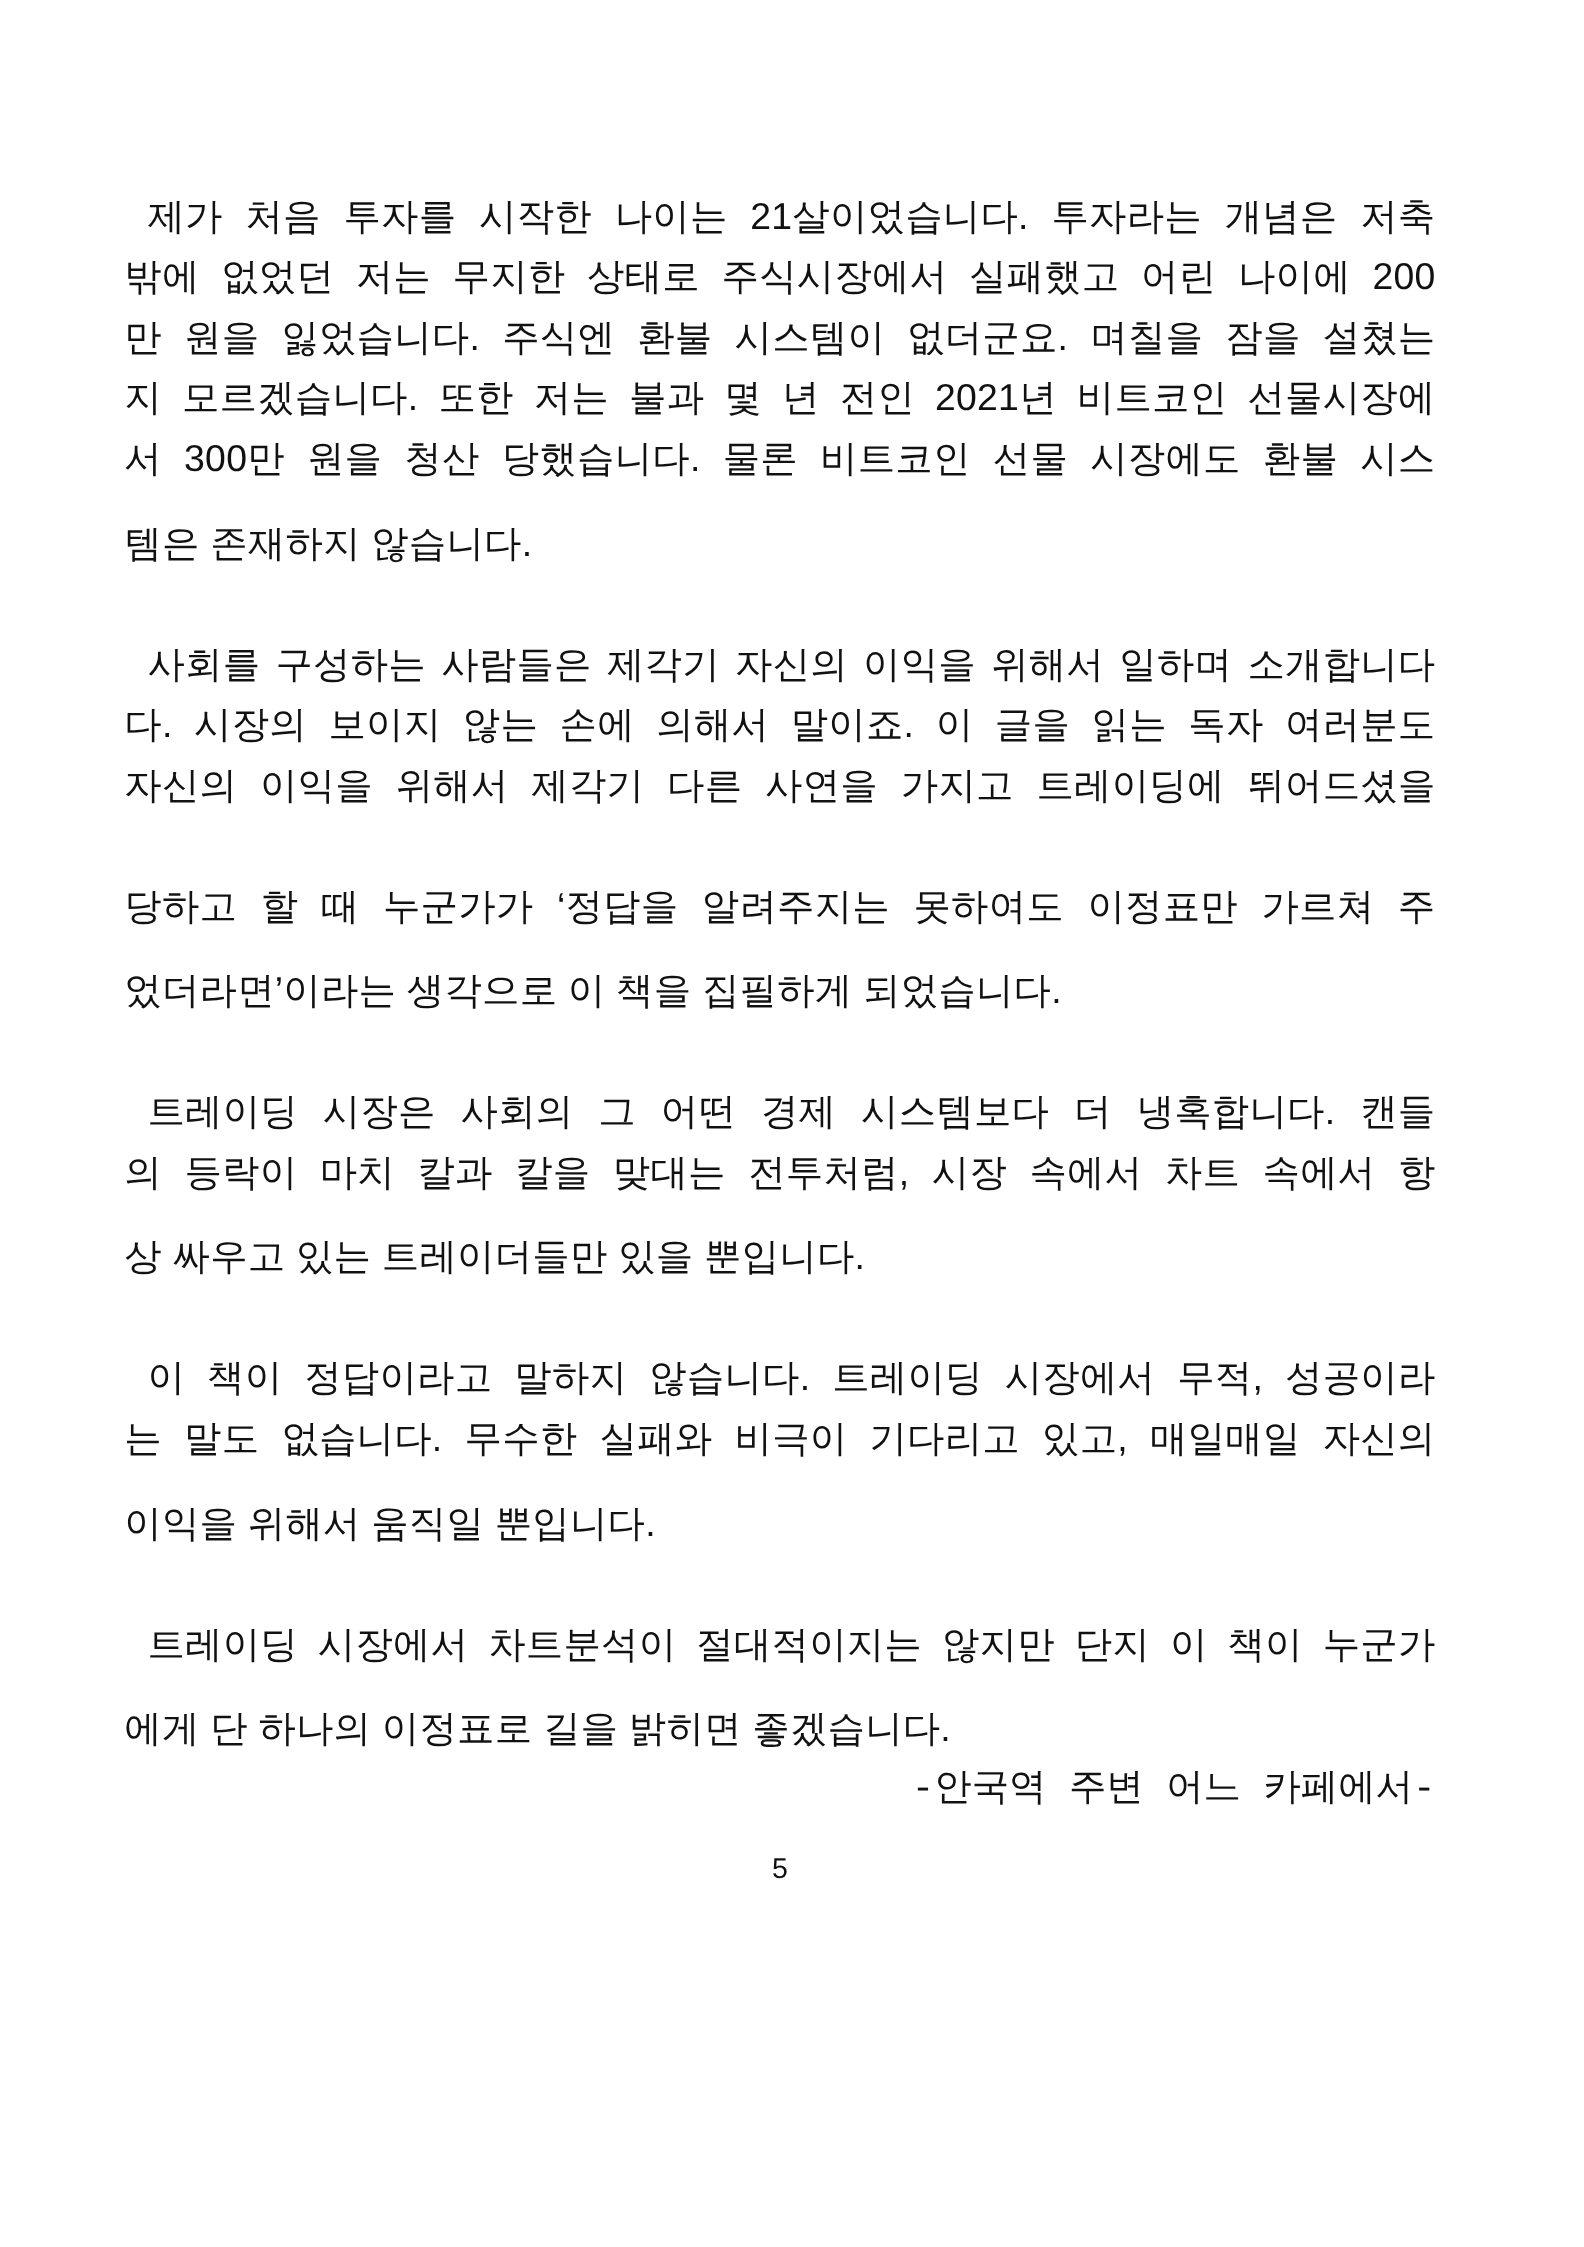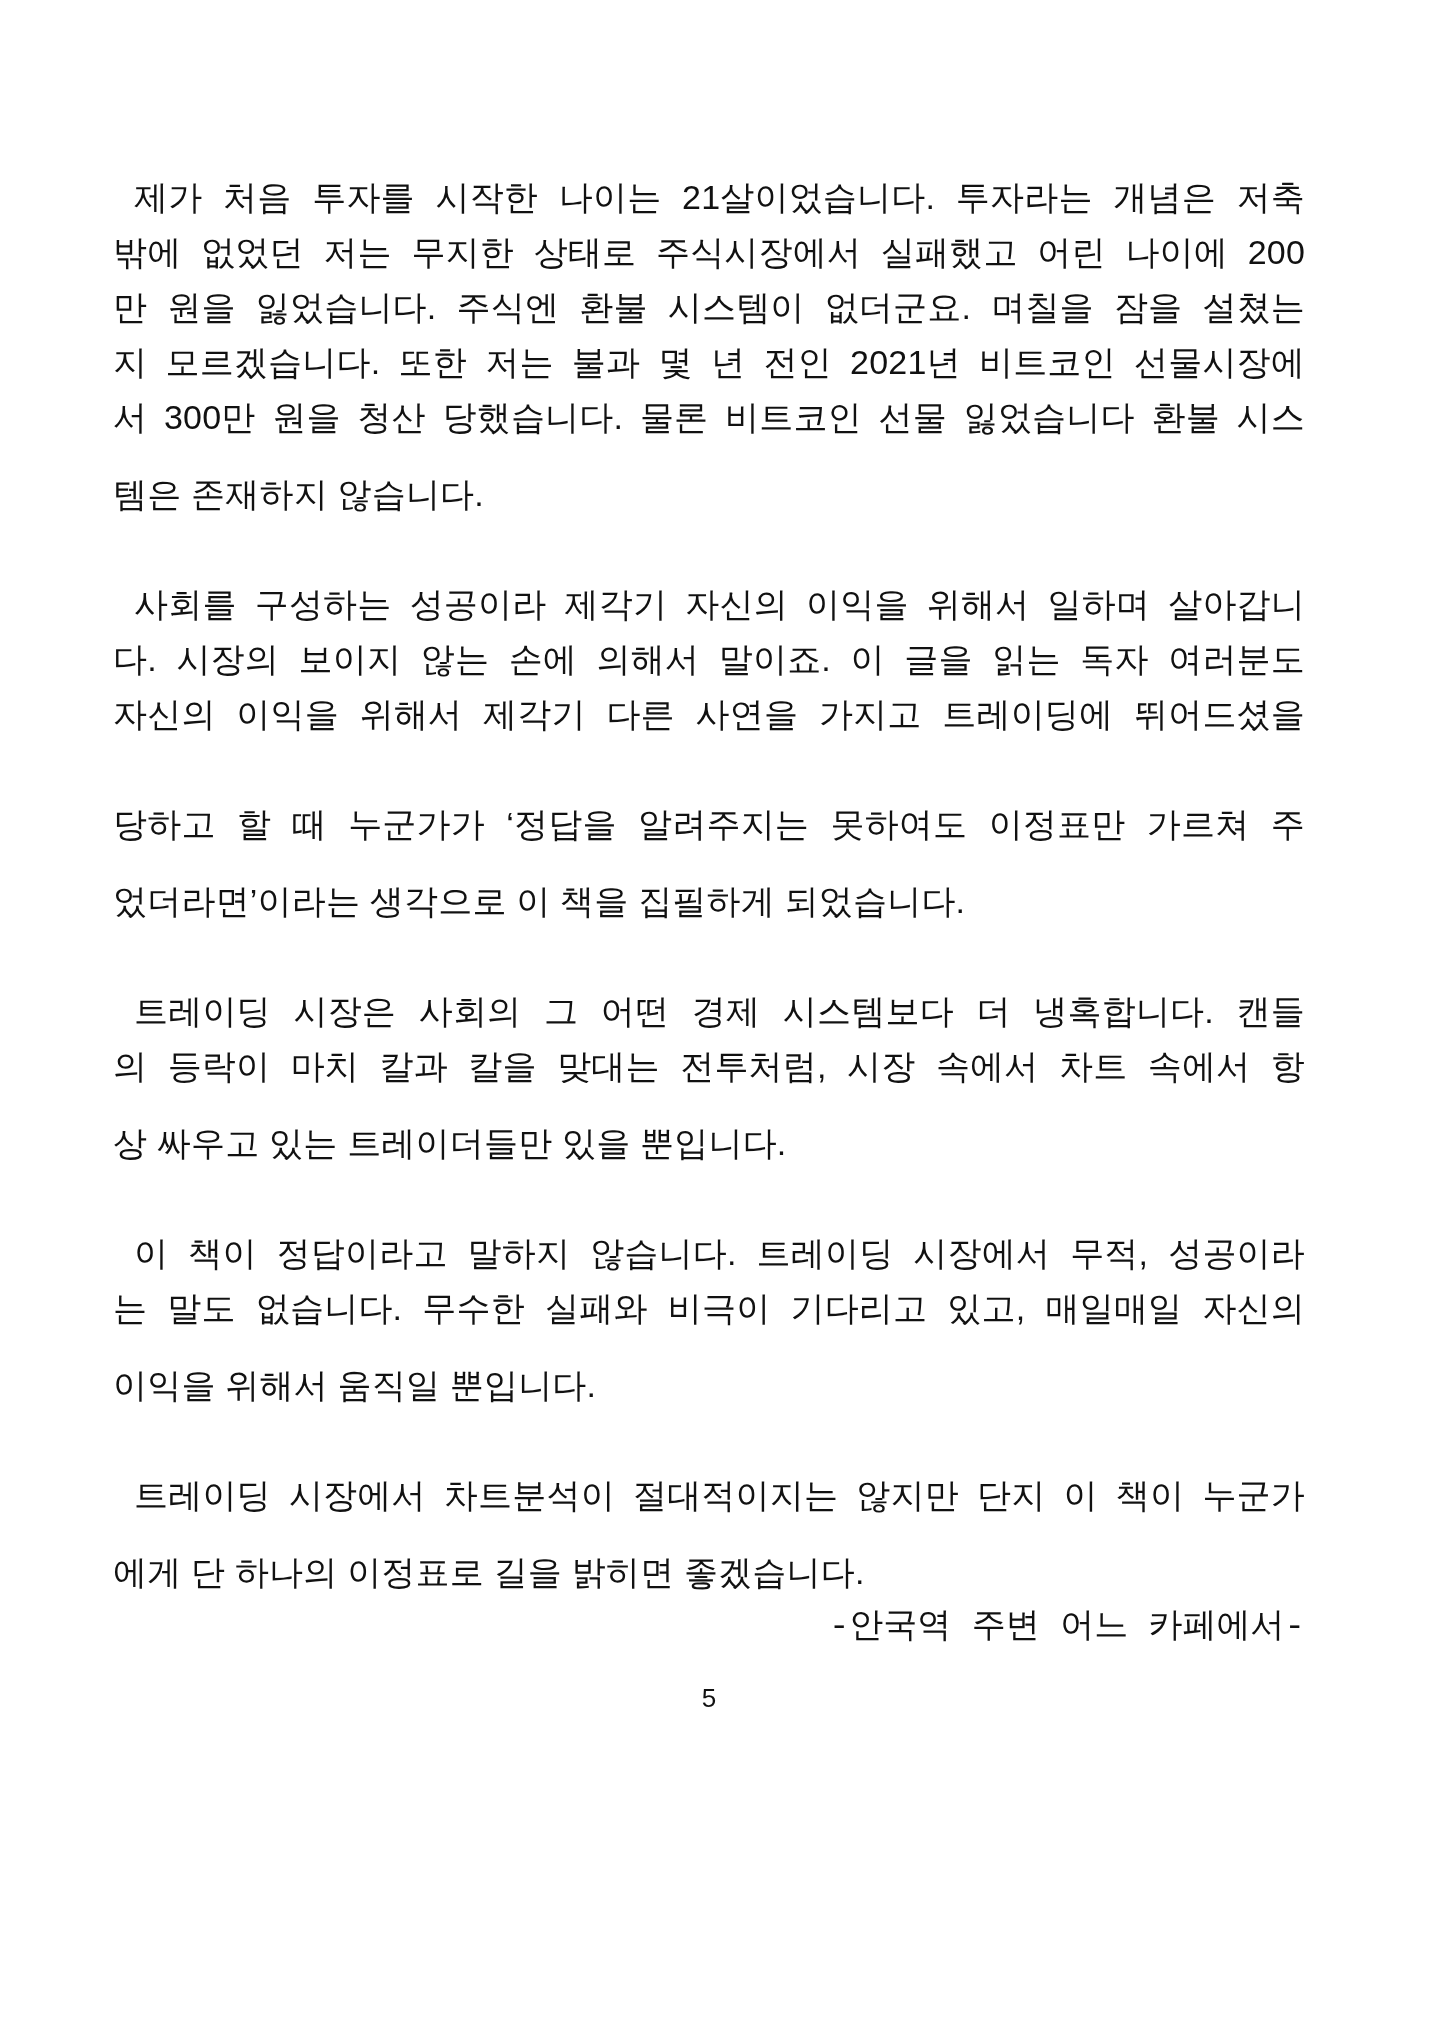--- a/index.html
+++ b/index.html
@@ -56,25 +56,25 @@
 <body>
 
 <div class="page">
   <div class="content">
     <div>
         <div class="para">
           <div class="line first">제가 처음 투자를 시작한 나이는 21살이었습니다. 투자라는 개념은 저축</div>
           <div class="line">밖에 없었던 저는 무지한 상태로 주식시장에서 실패했고 어린 나이에 200</div>
           <div class="line">만 원을 잃었습니다. 주식엔 환불 시스템이 없더군요. 며칠을 잠을 설쳤는</div>
           <div class="line">지 모르겠습니다. 또한 저는 불과 몇 년 전인 2021년 비트코인 선물시장에</div>
-          <div class="line">서 300만 원을 청산 당했습니다. 물론 비트코인 선물 잃었습니다 환불 시스</div>
+          <div class="line">서 300만 원을 청산 당했습니다. 물론 비트코인 선물 시장에도 환불 시스</div>
           <div class="line last">템은 존재하지 않습니다.</div>
         </div>
         <div class="para">
-          <div class="line first">사회를 구성하는 성공이라 제각기 자신의 이익을 위해서 일하며 살아갑니</div>
+          <div class="line first">사회를 구성하는 사람들은 제각기 자신의 이익을 위해서 일하며 소개합니다</div>
           <div class="line">다. 시장의 보이지 않는 손에 의해서 말이죠. 이 글을 읽는 독자 여러분도</div>
           <div class="line">자신의 이익을 위해서 제각기 다른 사연을 가지고 트레이딩에 뛰어드셨을</div>
         </div>
         <div class="para">
           <div class="line">당하고 할 때 누군가가 ‘정답을 알려주지는 못하여도 이정표만 가르쳐 주</div>
           <div class="line last">었더라면’이라는 생각으로 이 책을 집필하게 되었습니다.</div>
         </div>
         <div class="para">
           <div class="line first">트레이딩 시장은 사회의 그 어떤 경제 시스템보다 더 냉혹합니다. 캔들</div>
           <div class="line">의 등락이 마치 칼과 칼을 맞대는 전투처럼, 시장 속에서 차트 속에서 항</div>

